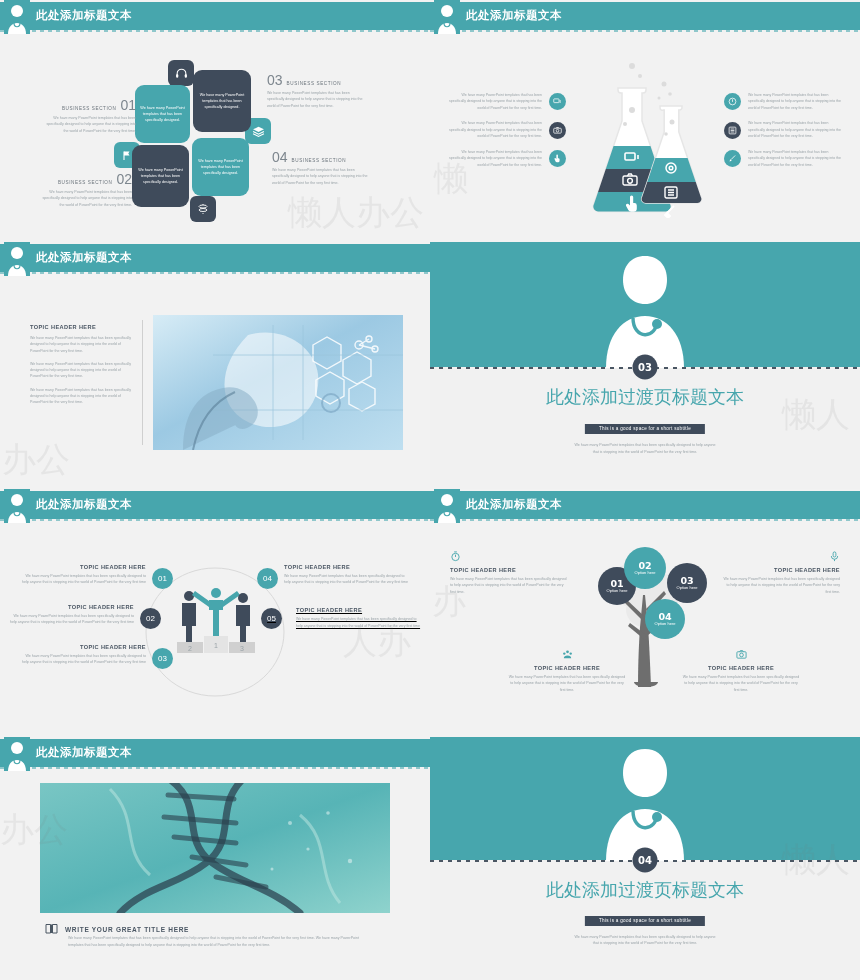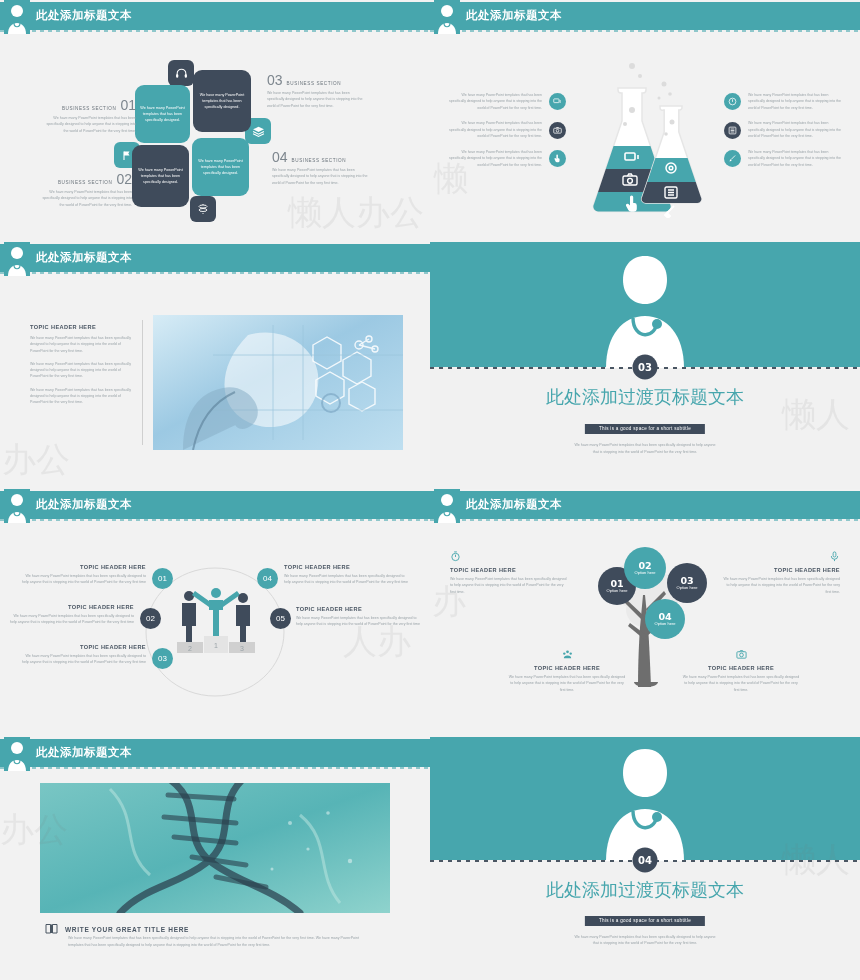--- a/index.html
+++ b/index.html
@@ -485,21 +485,21 @@
       <text x="67" y="67" font-size="7" fill="#9aa3a8" text-anchor="middle" font-family="Liberation Sans">3</text>
     </svg>
 
     <div style="position:absolute;right:18px;top:75px;display:flex;align-items:flex-start;gap:6px;">
       <div class="s5-num" style="background:#47a6ad;margin-top:4px;">04</div>
       <div class="s5-col">
         <div class="topic-h">TOPIC HEADER HERE</div>
         <div class="body-txt">We have many PowerPoint templates that has been specifically designed to help anyone that is stepping into the world of PowerPoint for the very first time</div>
       </div>
     </div>
-    <div style="position:absolute;right:6px;top:115px;display:flex;align-items:center;gap:5px;">
+    <div style="position:absolute;right:6px;top:115px;display:flex;align-items:flex-end;gap:14px;text-decoration:underline;">
       <div class="s5-num" style="background:#3f4b5b;margin-top:4px;">05</div>
       <div class="s5-col">
         <div class="topic-h">TOPIC HEADER HERE</div>
         <div class="body-txt">We have many PowerPoint templates that has been specifically designed to help anyone that is stepping into the world of PowerPoint for the very first time</div>
       </div>
     </div>
     <div class="wm" style="right:19px;top:130px;">人办</div>
   </div>
 
   <div class="slide">

